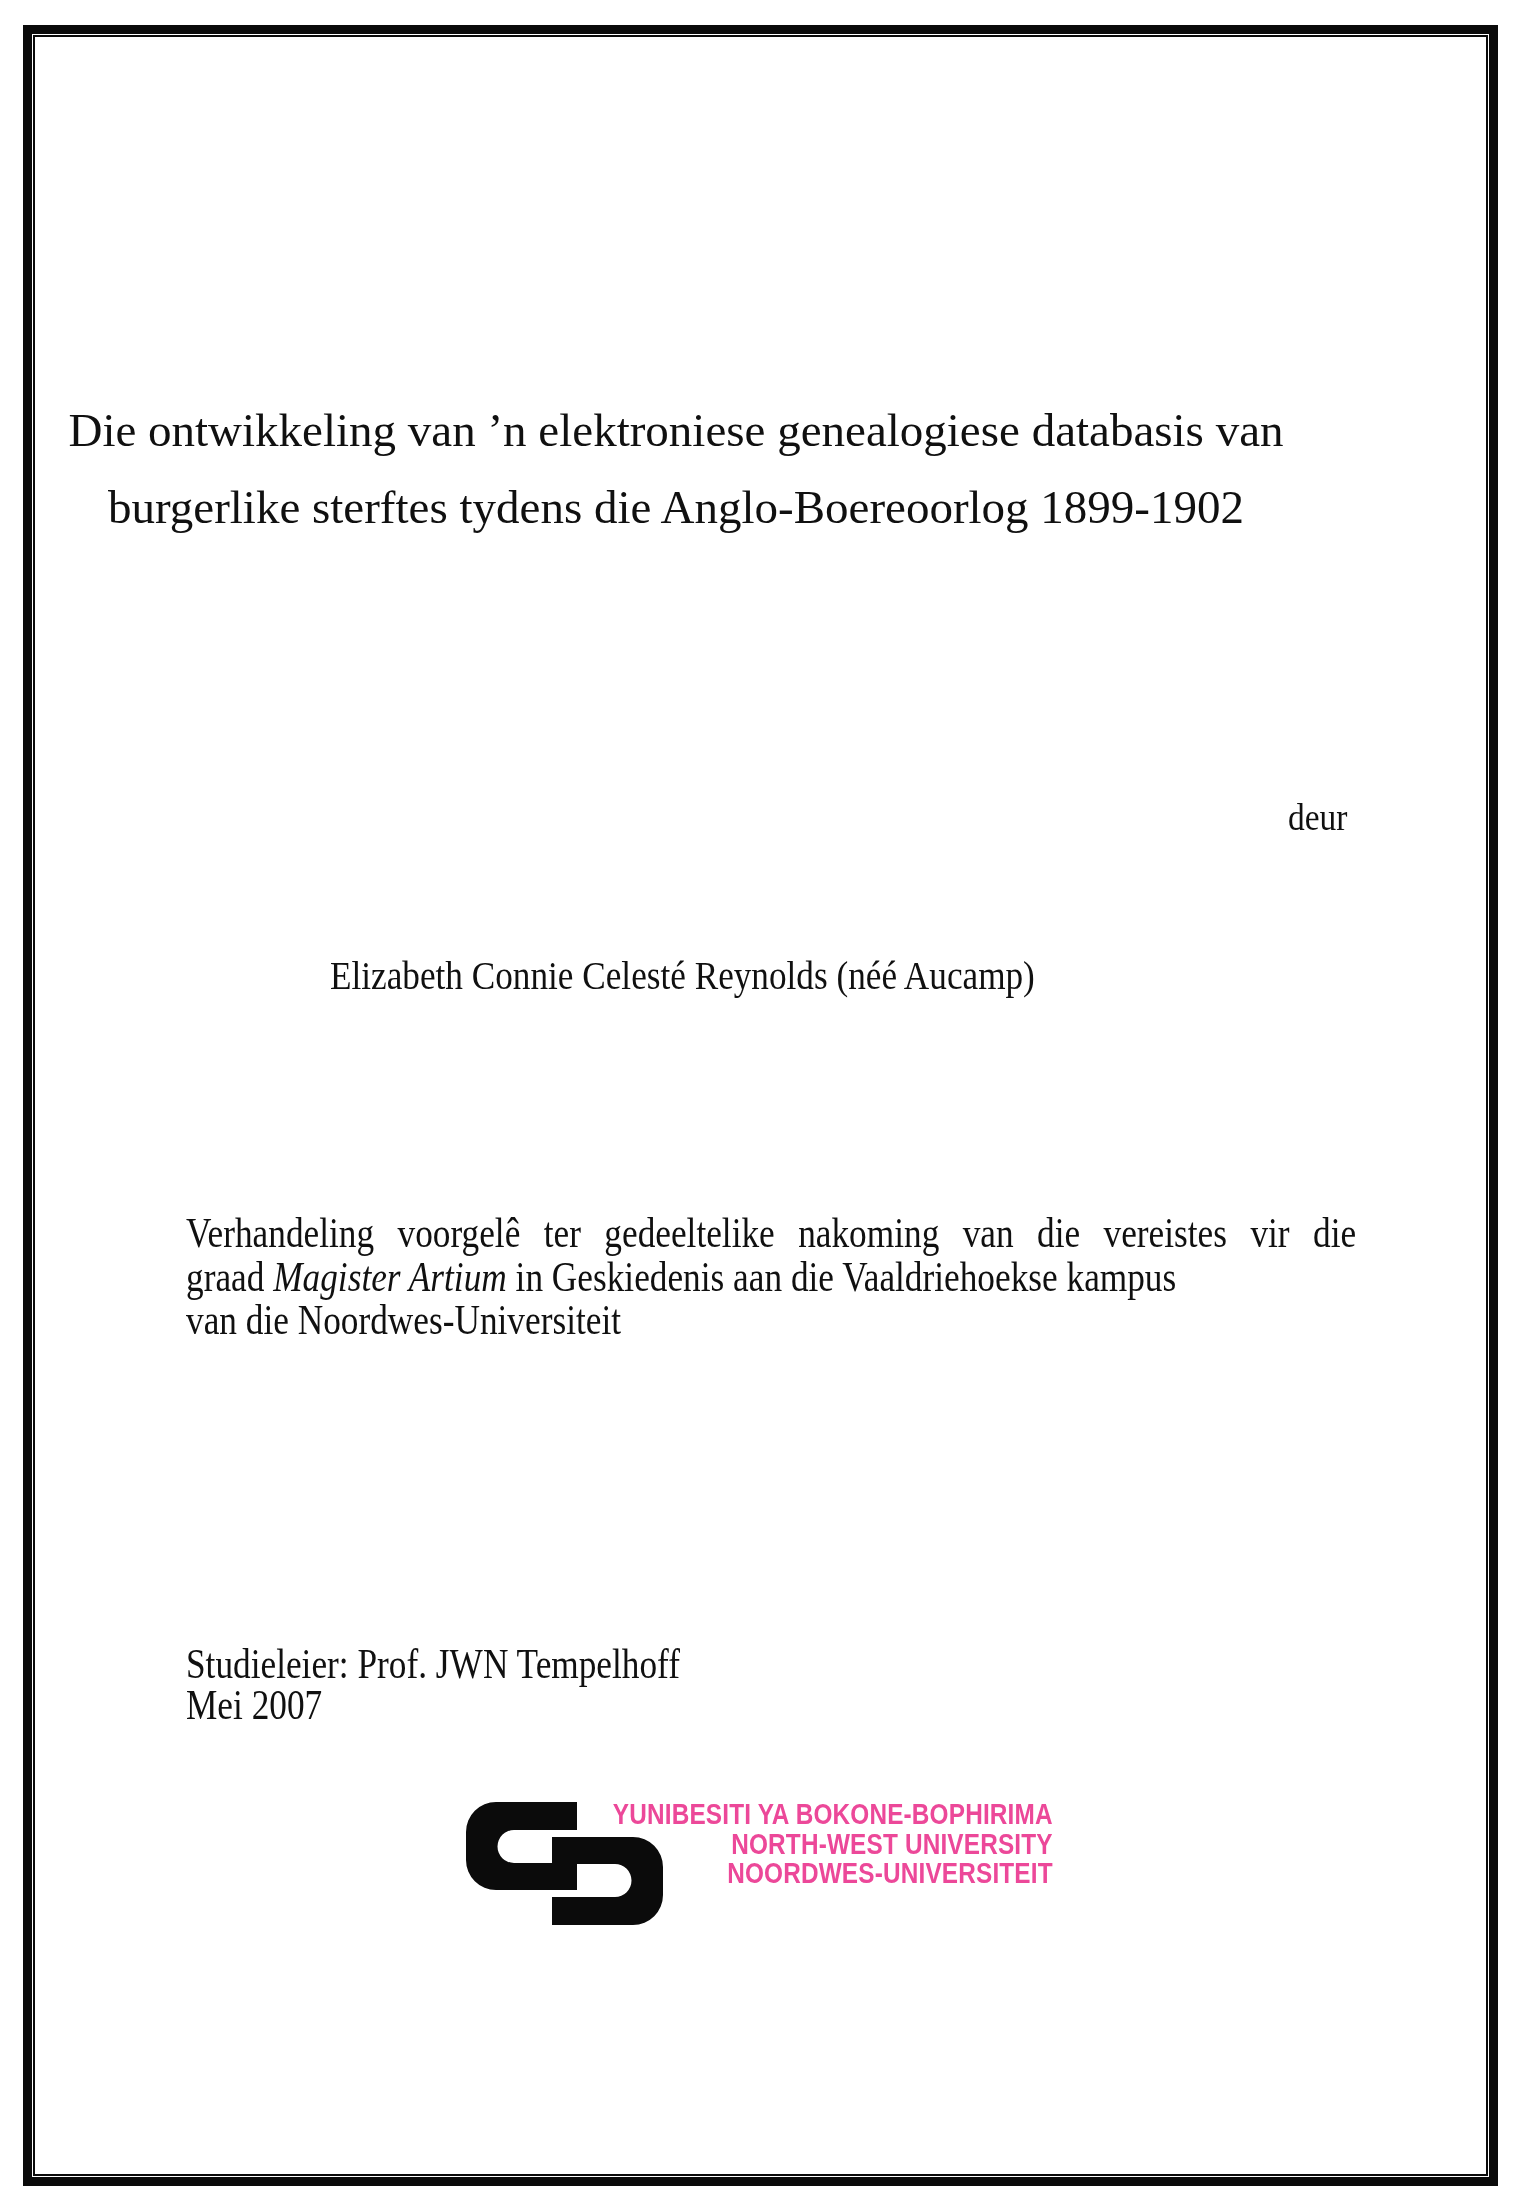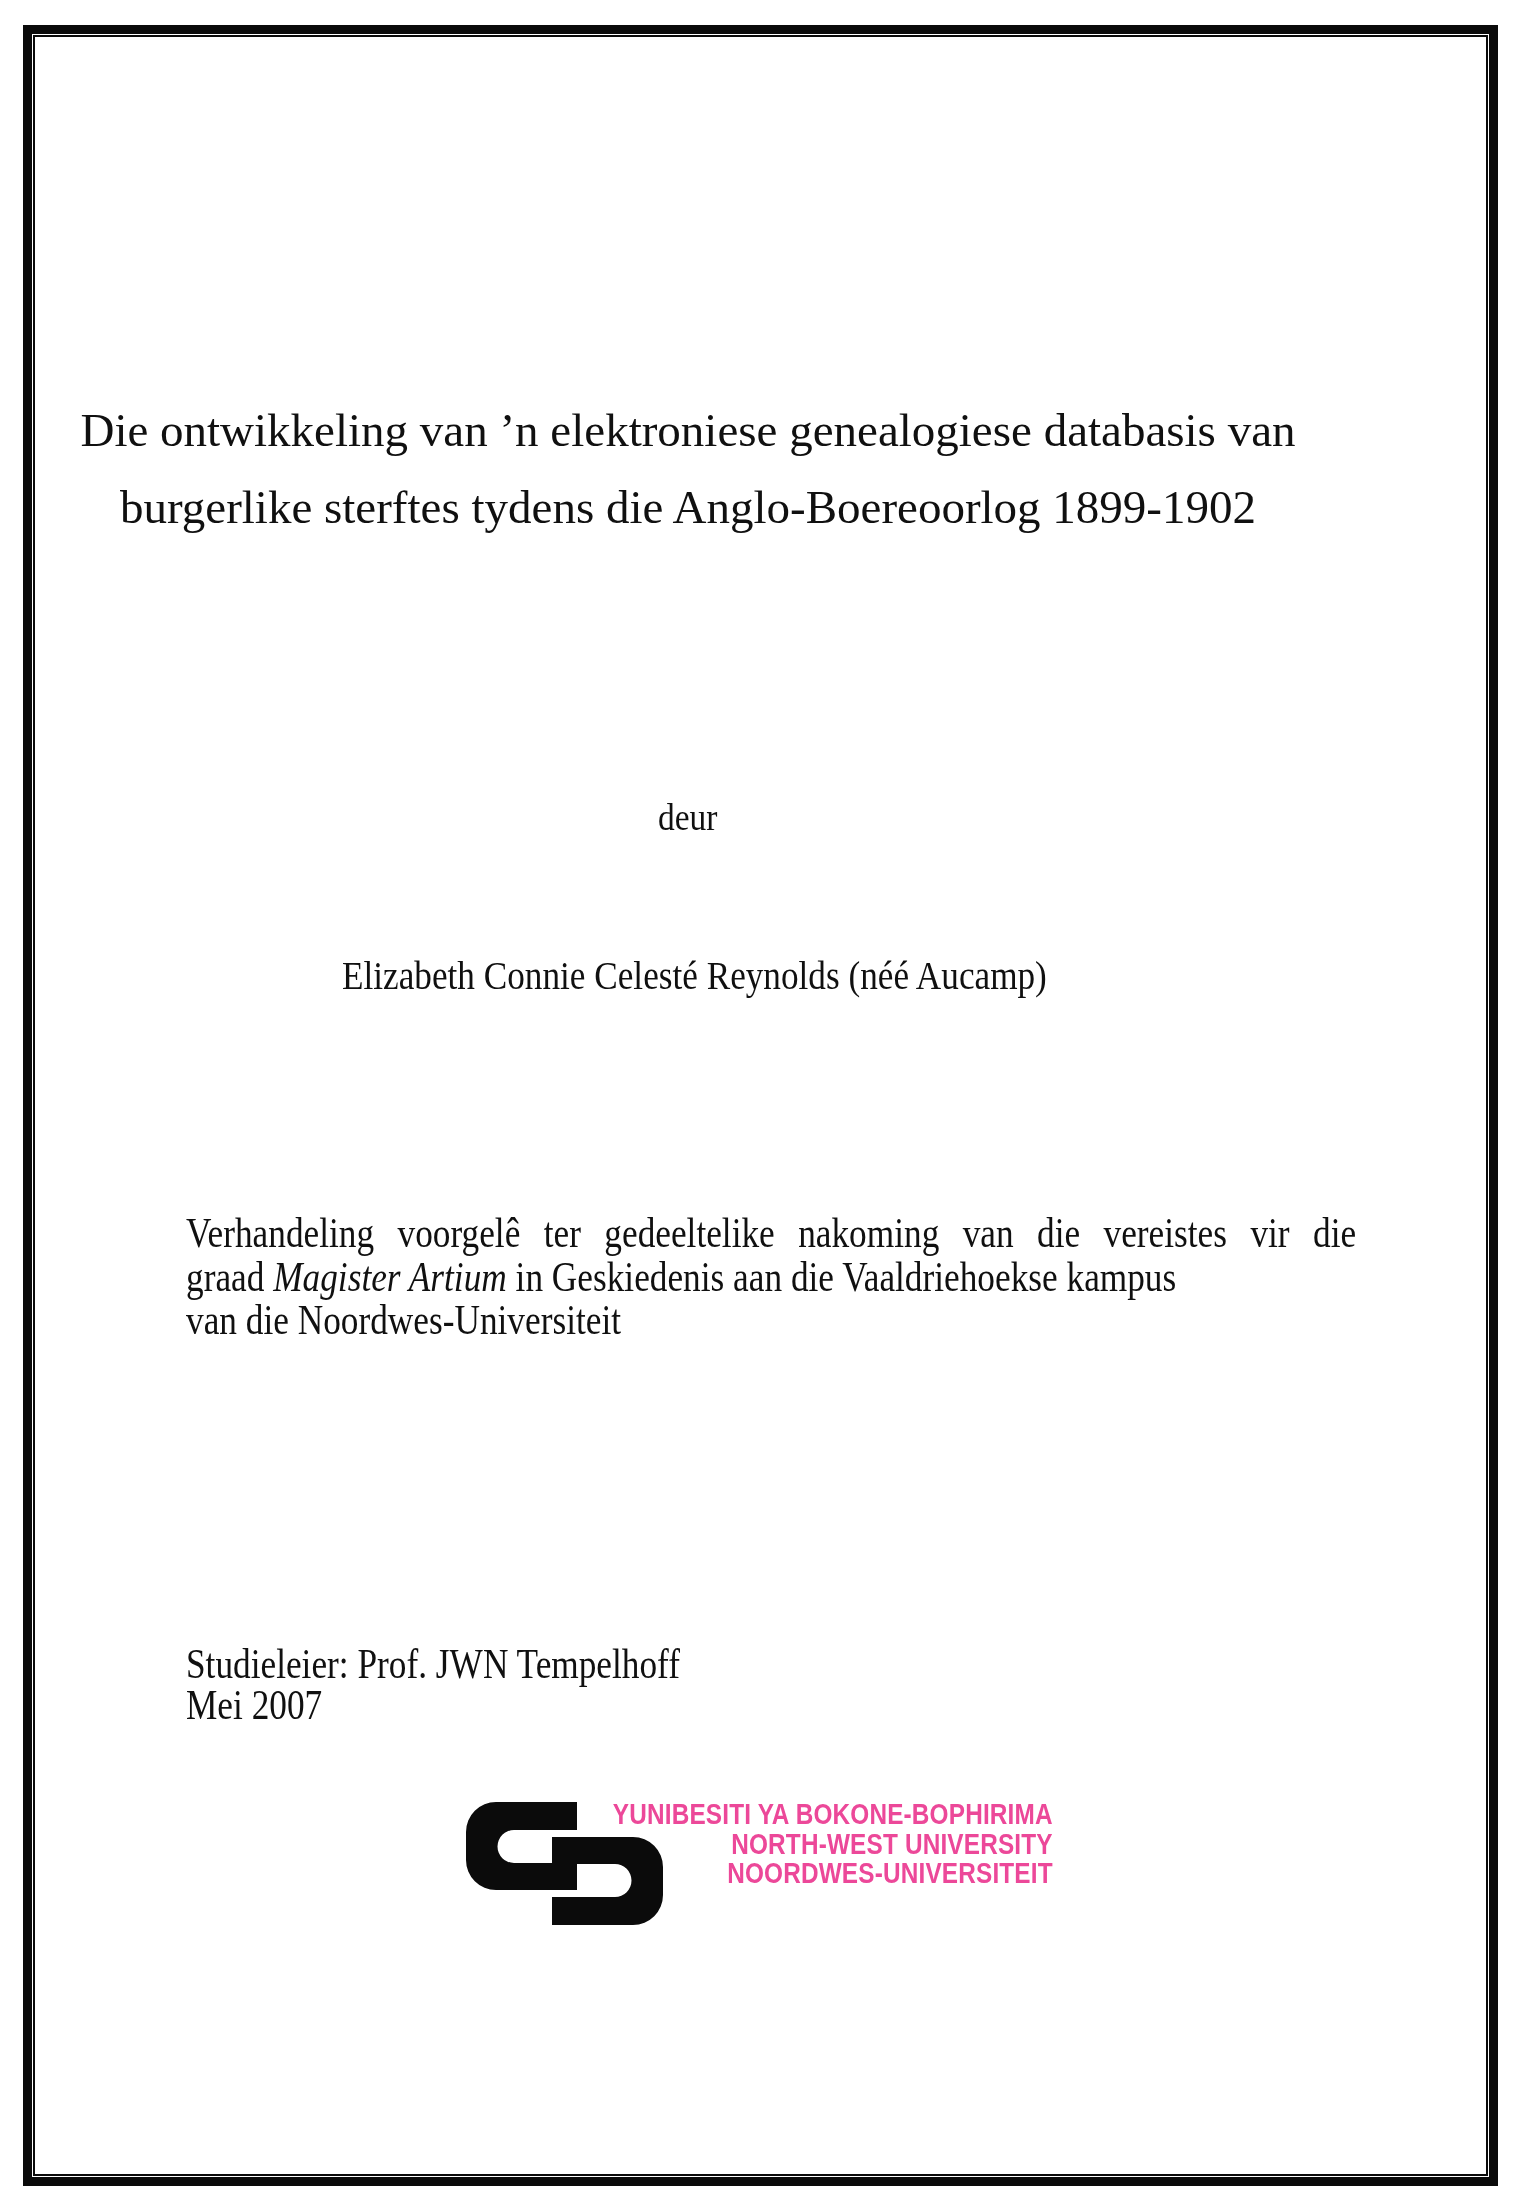--- a/index.html
+++ b/index.html
@@ -15,28 +15,28 @@
   .frame-outer{
     position:absolute;left:23px;top:25px;right:29px;bottom:20px;
     border:9px solid #0a0a0a;
   }
   .frame-inner{
     position:absolute;left:1px;top:1px;right:1px;bottom:1px;
     border:2px solid #0a0a0a;
   }
   .abs{position:absolute;}
   .center-line{
-    left:0;width:1352px;text-align:center;white-space:nowrap;padding-left:12px;
+    left:0;width:1352px;text-align:center;white-space:nowrap;
   }
   .center-line > span{
     display:inline-block;transform:scaleX(0.88);transform-origin:center;
     white-space:nowrap;
   }
   .title-block{top:392px;font-size:47px;line-height:77px;}
-  .deur-block{top:795px;font-size:38px;}
+  .deur-block{top:795px;font-size:38px;text-align:right;}
   .author-block{top:952px;font-size:40px;margin-left:6px;}
   .squeeze-left{
     transform:scaleX(0.84);transform-origin:left top;
   }
   .statement-block{
     left:186px;top:1212px;width:1393px;
     font-size:42px;line-height:43.5px;
   }
   .statement-justify{
     text-align:justify;

